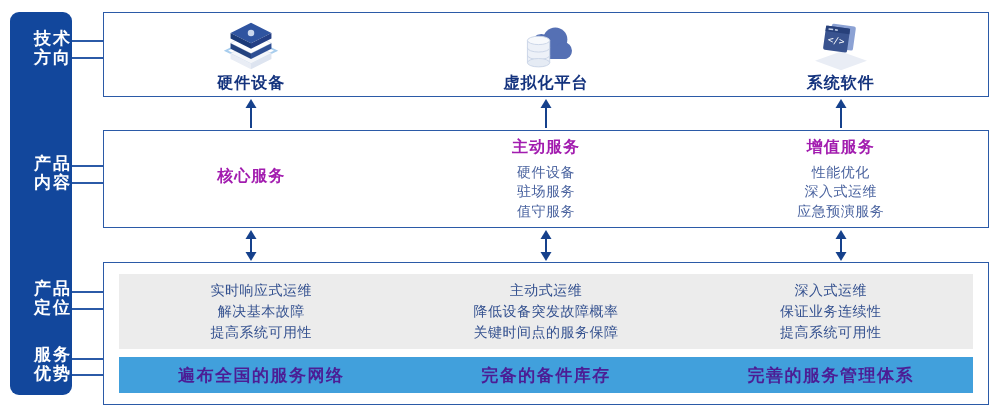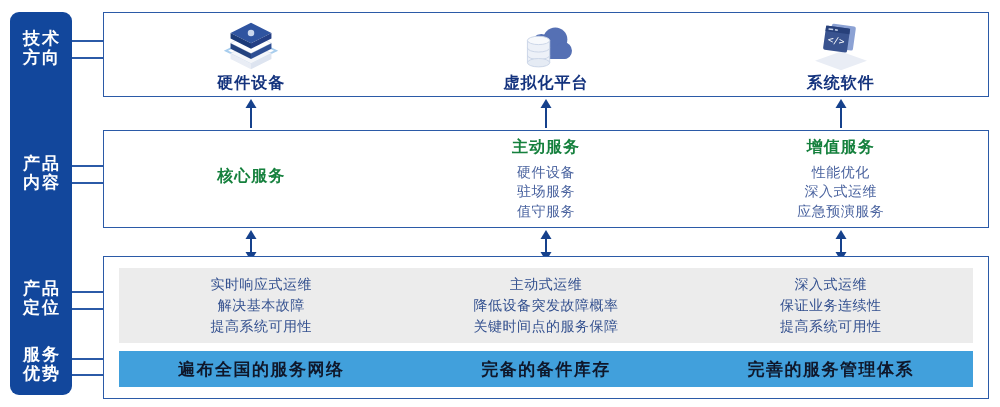--- a/index.html
+++ b/index.html
@@ -7,58 +7,58 @@
   .canvas { position:relative; width:1000px; height:407px; background:#ffffff; overflow:hidden; }
 
   
   .sidebar {
     position:absolute; left:10px; top:12px; width:62px; height:383px;
     background:#12479C; border-radius:9px;
   }
   .side-label {
     position:absolute; left:0; width:100%;
     color:#ffffff; font-weight:bold; font-size:17px; line-height:19px;
-    text-align:center; letter-spacing:2px; padding-left:2px; white-space:pre-line;
+    text-align:right; letter-spacing:2px; padding-left:2px; white-space:pre-line;
   }
   .side-label.l1 { top:17px; }
   .side-label.l2 { top:142px; }
   .side-label.l3 { top:267px; }
   .side-label.l4 { top:333px; }
 
   
   .conn { position:absolute; left:72px; width:31px; height:2px; background:#2B5AA7; }
 
   
   .panel {
     position:absolute; left:103px; width:886px; background:#ffffff;
     border:1.5px solid #2B5AA7;
   }
   .panel.row1 { top:12px;  height:85px;  display:flex; }
   .panel.row2 { top:130px; height:98px;  display:flex; }
-  .panel.row3 { top:256px; height:143px; display:flex; padding:11px 15px 9px 15px; }
+  .panel.row3 { top:262px; height:143px; display:flex; padding:11px 15px 9px 15px; }
 
   
   .tech-col { flex:1; display:flex; flex-direction:column; align-items:center; justify-content:center; padding-top:4px; }
   .tech-icon { width:64px; height:52px; margin-bottom:1px; }
   .tech-label { font-size:16px; font-weight:bold; color:#14337E; letter-spacing:1px; }
 
   
   .svc-col { flex:1; display:flex; flex-direction:column; align-items:center; justify-content:center; }
-  .svc-title { font-size:16px; font-weight:bold; color:#15803d; letter-spacing:1px; margin-bottom:5px; }
+  .svc-title { font-size:16px; font-weight:bold; color:#a21caf; letter-spacing:1px; margin-bottom:5px; }
   .svc-item { font-size:14px; color:#4A639F; line-height:19.5px; letter-spacing:0.5px; }
 
   
   .bot-col { flex:1; display:flex; flex-direction:column; }
   .pos-box {
     background:#ECECEC; height:75px; display:flex; flex-direction:column;
     align-items:center; justify-content:center;
   }
   .pos-item { font-size:14px; color:#33508F; line-height:21px; letter-spacing:0.5px; }
   .adv-bar {
-    margin-top:8px; height:36px; background:#41A0DC; color:#0f172a;
+    margin-top:8px; height:36px; background:#41A0DC; color:#4c1d95;
     font-size:17px; font-weight:bold; letter-spacing:1.5px;
     display:flex; align-items:center; justify-content:center;
   }
 
   
   .arrow-row { position:absolute; left:103px; width:886px; display:flex; }
   .arrow-row.a1 { top:99px;  height:29px; }
   .arrow-row.a2 { top:230px; height:31px; }
   .arrow-cell { flex:1; display:flex; justify-content:center; align-items:stretch; }
 </style>

